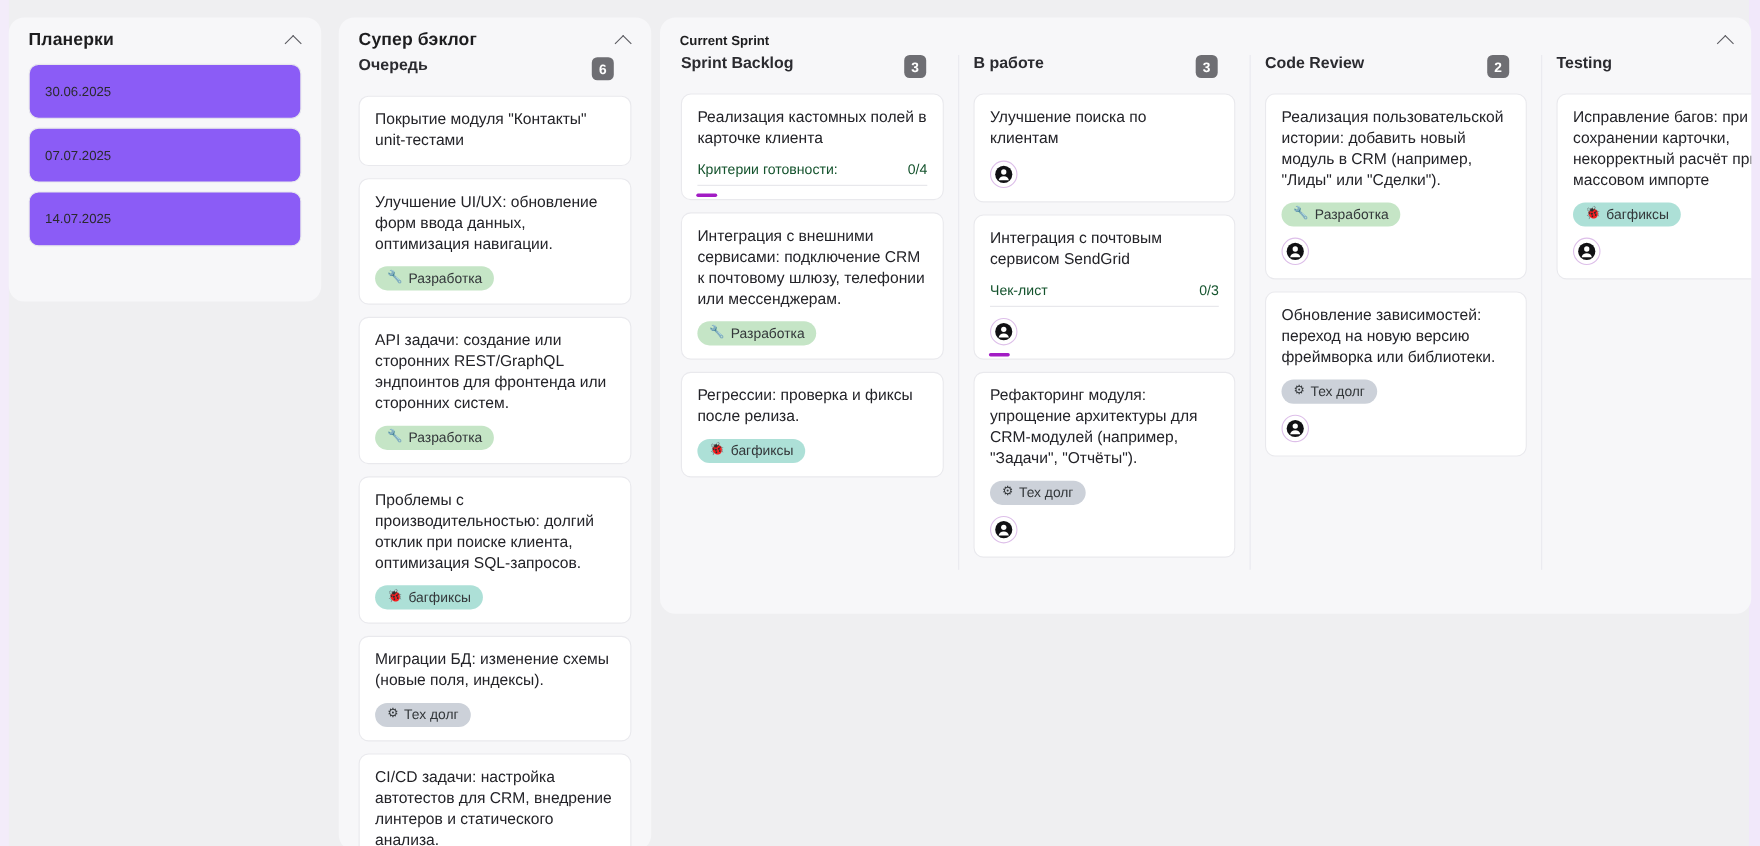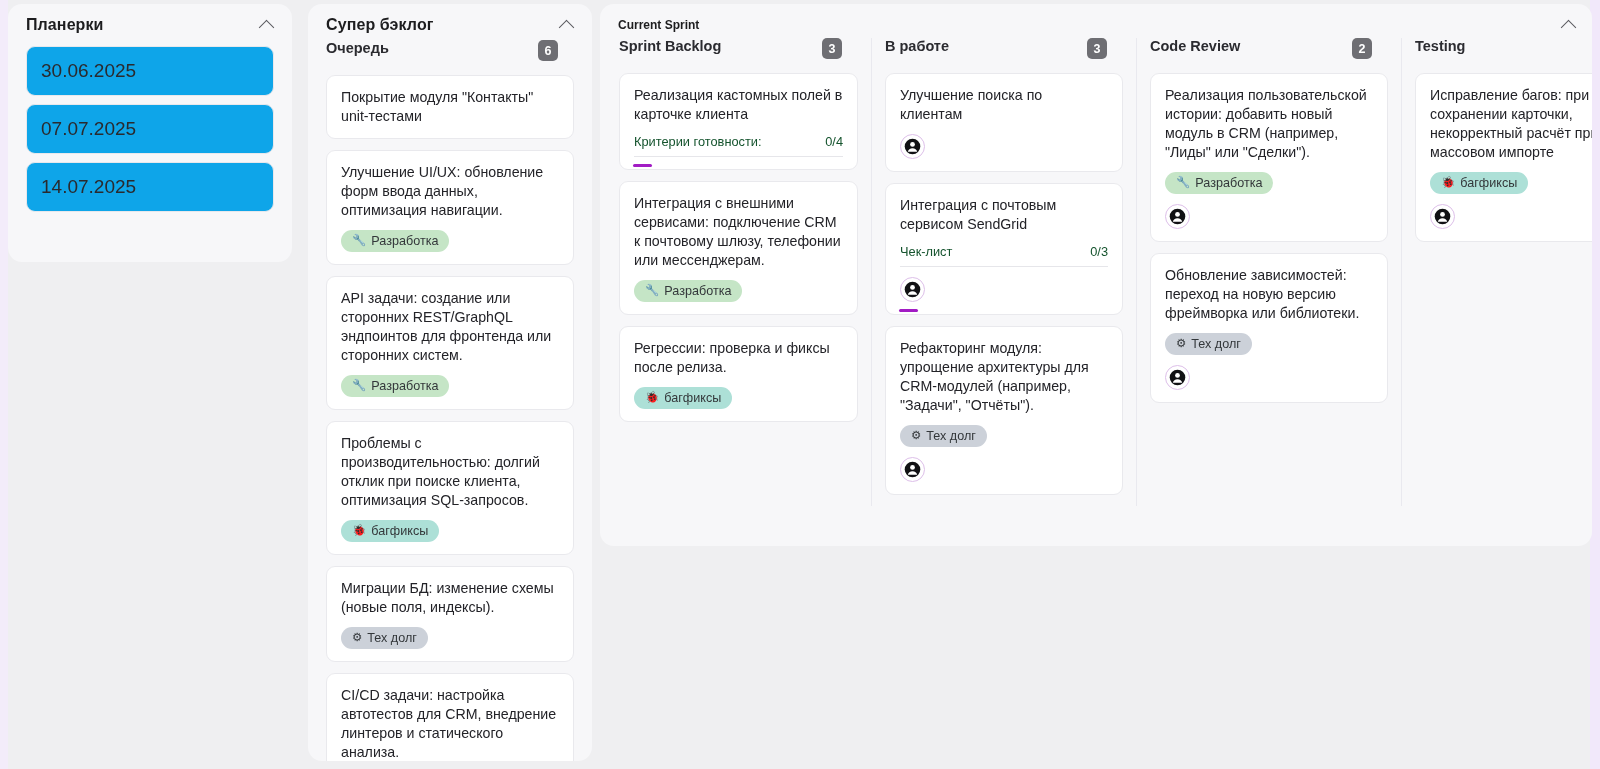--- a/index.html
+++ b/index.html
@@ -8,44 +8,44 @@
     background: #efeff1;
     font-family: "Liberation Sans", sans-serif;
     overflow: hidden;
   }
   #root { position: relative; width: 1600px; height: 769px; background: #efeff1; }
   .edge-left  { position: absolute; left: 0;  top: 0; width: 8px;  height: 769px; background: #f3ecfa; }
   .edge-right { position: absolute; right: 0; top: 0; width: 10px; height: 769px; background: #f1e8fa; }
 
   
   .panel {
-    position: absolute; top: 4px;
+    position: absolute; top: 16px;
     background: #f7f7f9;
     border-radius: 14px;
   }
   .panel-head {
     display: flex; align-items: center; justify-content: space-between;
     padding: 12px 16px 6px 18px;
   }
   .panel-title { font-size: 16px; font-weight: bold; color: #1d1d1f; letter-spacing: .1px; }
   .chev { width: 18px; height: 18px; flex: 0 0 18px; position: relative; cursor: pointer; }
   .chev::before {
     content: ""; position: absolute; left: 3px; top: 6px;
     width: 10px; height: 10px;
     border-left: 1.6px solid #5a5a60; border-top: 1.6px solid #5a5a60;
     transform: rotate(45deg);
   }
 
   
   #meetings { left: 8px; width: 284px; height: 258px; }
   .meet-list { padding: 6px 18px 0 18px; }
   .meet-card {
-    background: #0ea5e9; border: 1px solid #e8e8ec; border-radius: 9px;
+    background: #8b5cf6; border: 1px solid #e8e8ec; border-radius: 9px;
     height: 50px; display: flex; align-items: center; padding: 0 14px;
-    margin-bottom: 8px; font-size: 19px; color: #2a2a2e;
+    margin-bottom: 8px; font-size: 12px; color: #2a2a2e;
   }
 
   
   .col-head {
     display: flex; align-items: flex-start; justify-content: space-between;
     padding: 0 16px 0 0; height: 26px;
   }
   .col-name { font-size: 14.5px; font-weight: bold; color: #2b2b30; }
   .badge {
     min-width: 20px; height: 21px; padding: 0 6px; border-radius: 5px;

